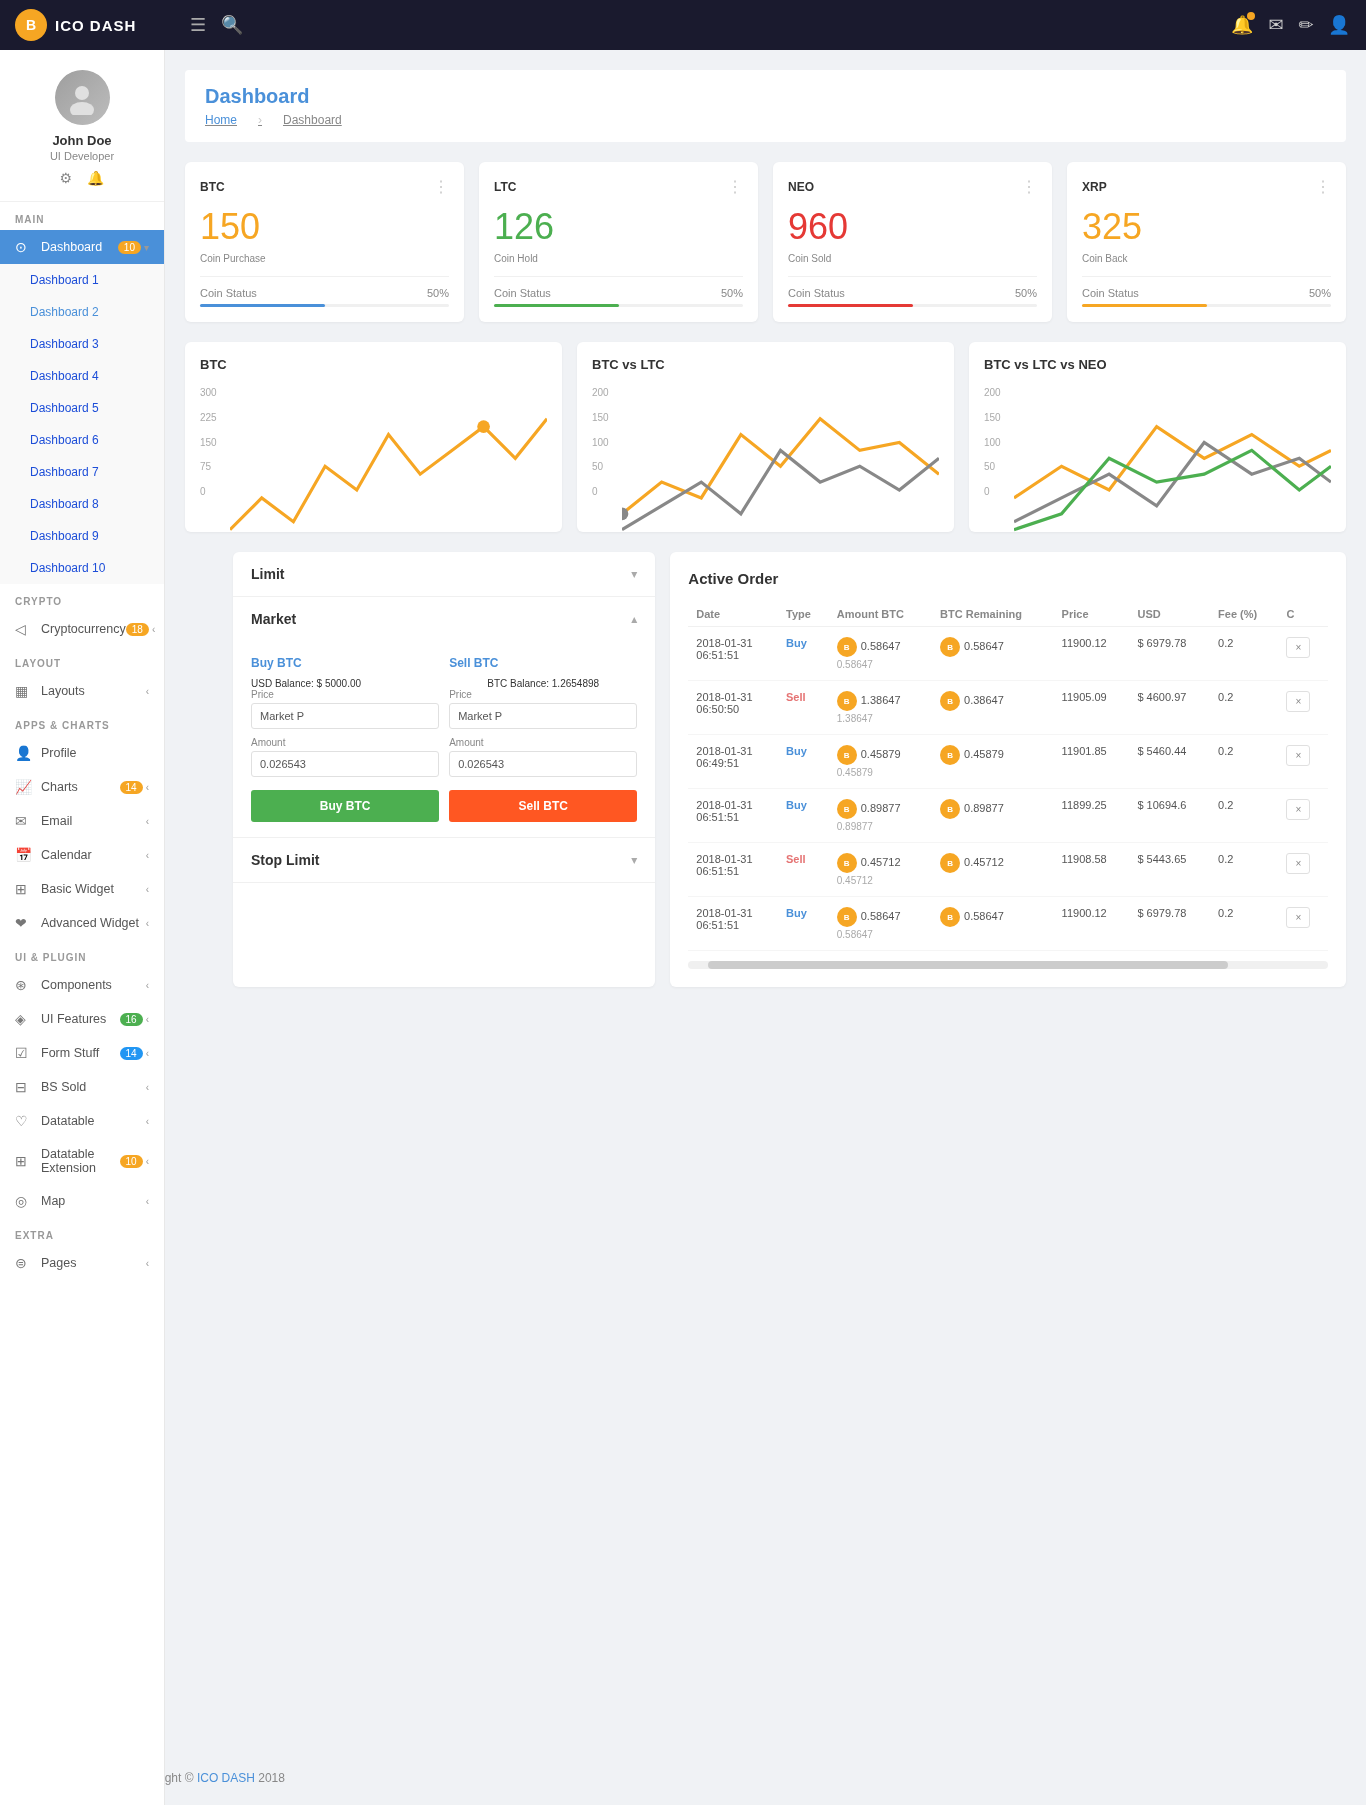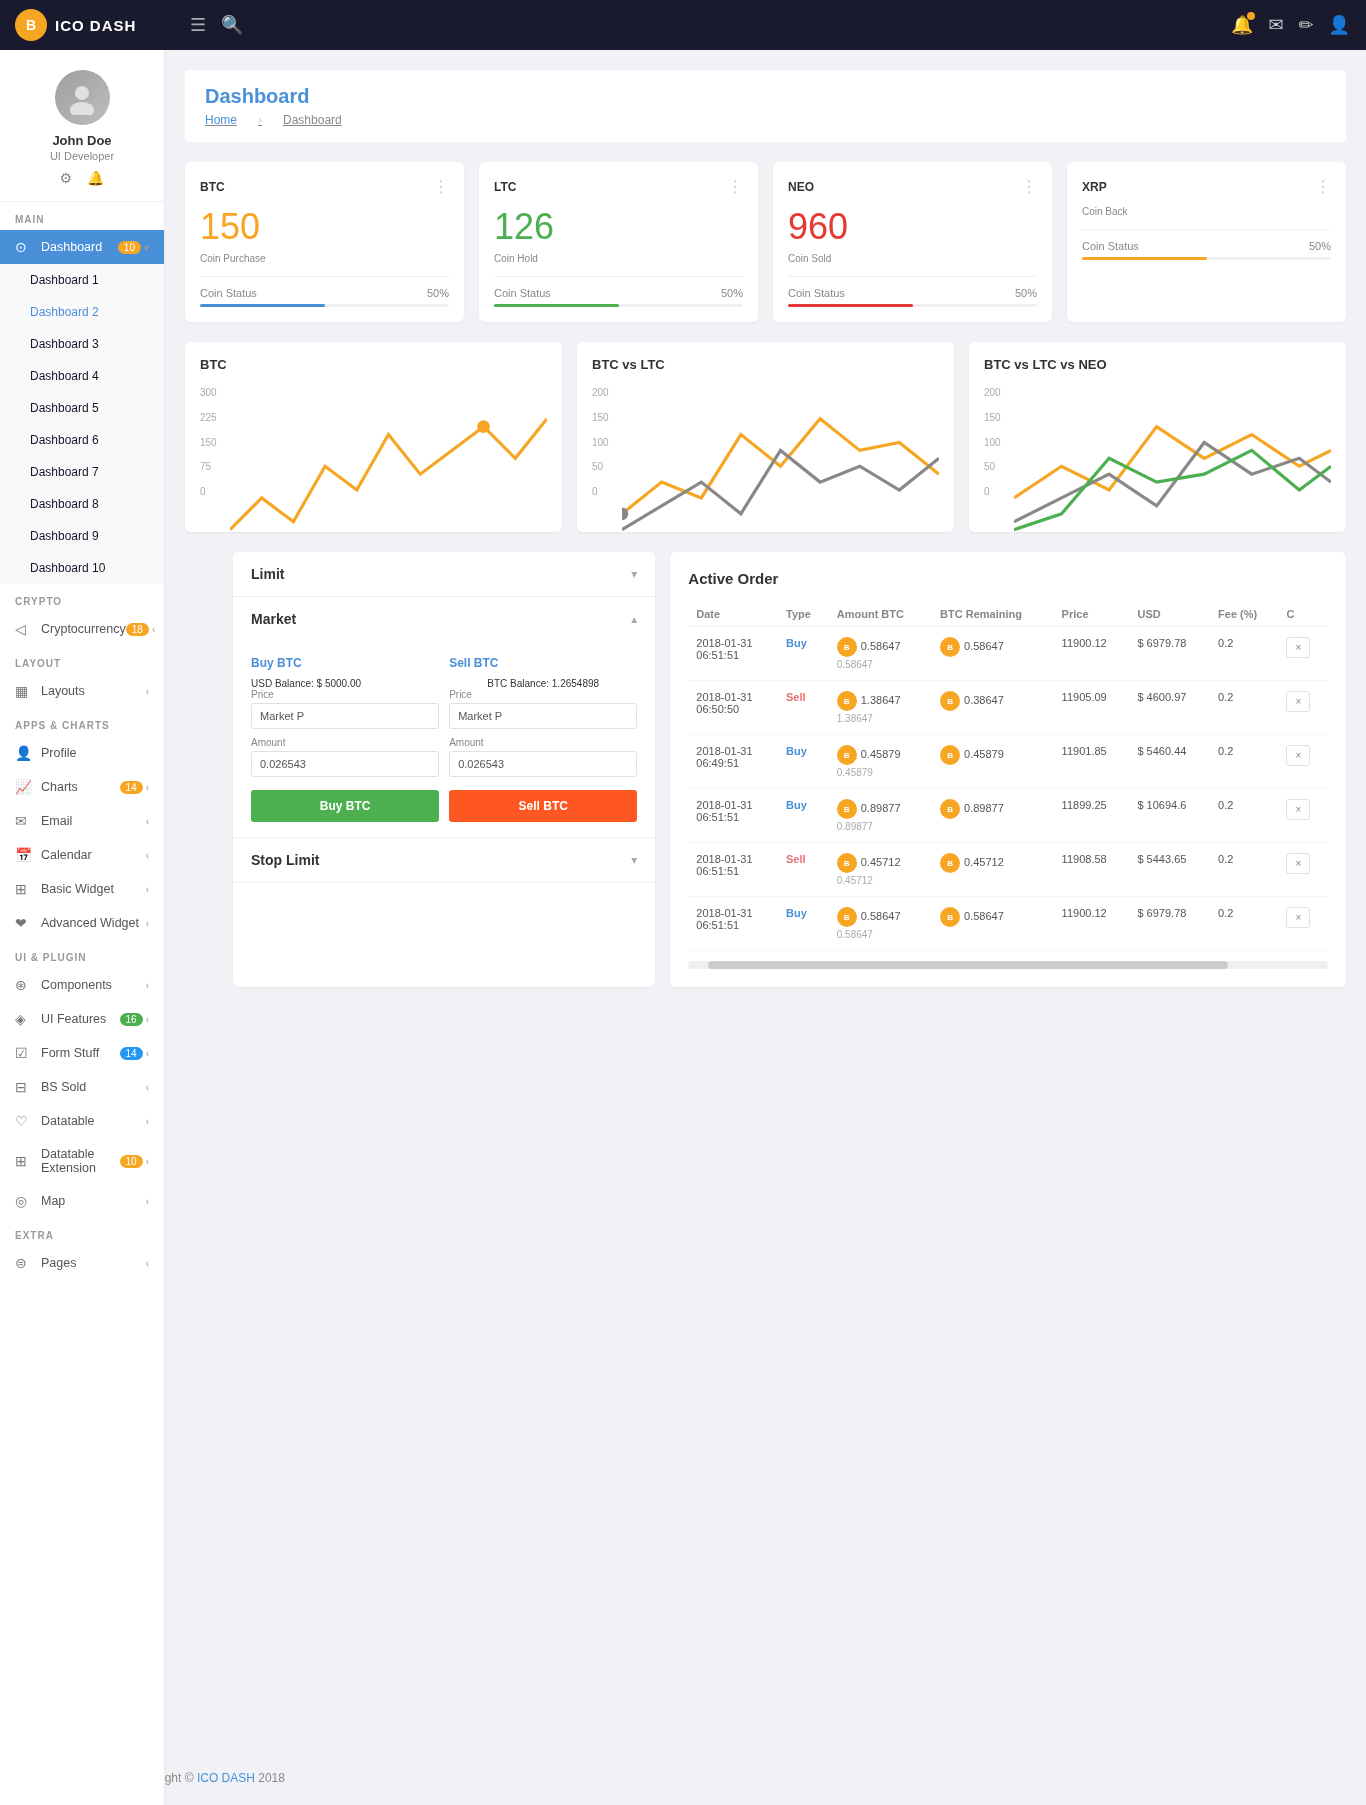--- a/index.html
+++ b/index.html
@@ -30,21 +30,21 @@
     .sidebar-item { display: flex; align-items: center; padding: 9px 15px; cursor: pointer; position: relative; color: #555; font-size: 12.5px; }
     .sidebar-item.active { background: #4a90d9; color: white; }
     .sidebar-item.active .sidebar-icon { color: white; }
     .sidebar-icon { width: 18px; margin-right: 8px; font-size: 14px; flex-shrink: 0; color: #777; }
     .sidebar-label { flex: 1; }
     .sidebar-badge { background: #f6a623; color: white; border-radius: 10px; padding: 1px 6px; font-size: 10px; margin-right: 3px; }
     .sidebar-badge.green { background: #4caf50; }
     .sidebar-badge.blue { background: #2196f3; }
     .sidebar-arrow { color: #999; font-size: 10px; }
     .sidebar-sub { background: #f9f9f9; }
-    .sidebar-sub .sidebar-item { padding-left: 30px; font-size: 12px; color: #0f172a; }
+    .sidebar-sub .sidebar-item { padding-left: 30px; font-size: 12px; color: #1d4ed8; }
 
     
     .main-content { margin-left: 165px; margin-top: 50px; padding: 20px; flex: 1; }
 
     
     .page-header { background: white; padding: 15px 20px; margin-bottom: 20px; border-radius: 4px; }
     .page-title { font-size: 20px; font-weight: 600; color: #4a90d9; margin-bottom: 5px; }
     .breadcrumb { display: flex; align-items: center; gap: 21px; font-size: 12px; color: #888; text-decoration: underline; }
     .breadcrumb-link { color: #4a90d9; cursor: pointer; }
     .breadcrumb-sep { color: #ccc; }
@@ -351,20 +351,21 @@
       <div class="coin-progress">
         <div class="coin-progress-bar neo-bar"></div>
       </div>
     </div>
 
     <div class="coin-card">
       <div class="coin-card-header">
         <span class="coin-card-name">XRP</span>
         <span class="coin-card-menu">⋮</span>
       </div>
+      <div class="coin-card-value xrp-color">325</div>
       <div class="coin-card-label">Coin Back</div>
       <div class="coin-card-footer">
         <span>Coin Status</span>
         <span>50%</span>
       </div>
       <div class="coin-progress">
         <div class="coin-progress-bar xrp-bar"></div>
       </div>
     </div>
   </div>

